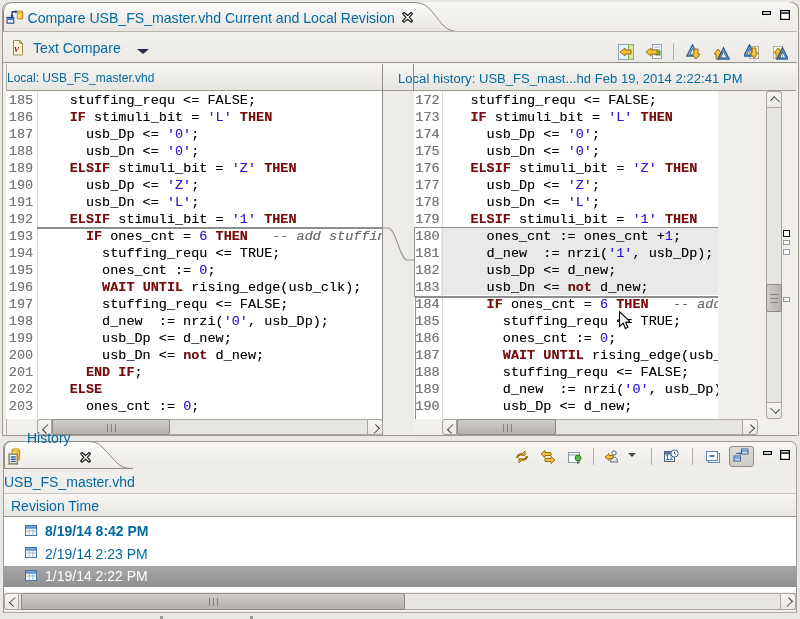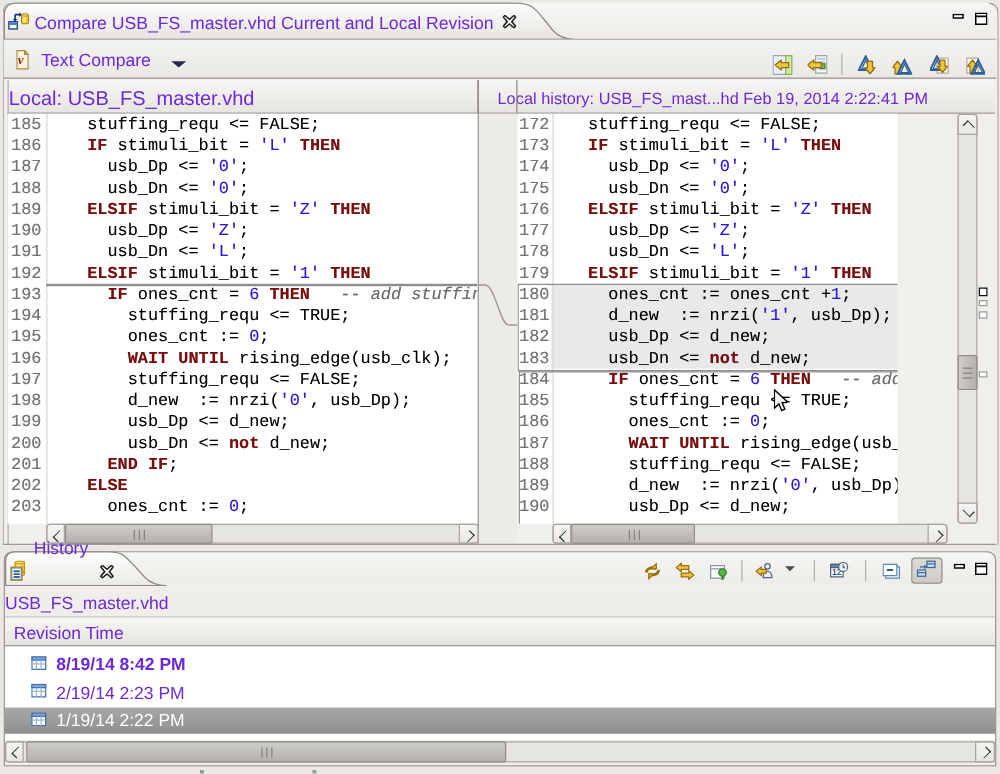--- a/index.html
+++ b/index.html
@@ -17,21 +17,21 @@
 .sbthumbv{position:absolute;background:linear-gradient(90deg,#cfcdc9,#b4b1ac);border:1px solid #8e8a85;box-sizing:border-box;border-radius:2px}
 .al,.ar,.au,.ad{position:absolute;width:7px;height:7px}
 .al{left:4.5px;top:4.5px;border-left:1.8px solid #2e2d2b;border-bottom:1.8px solid #2e2d2b;transform:rotate(45deg) scale(.72,1) }
 .ar{left:3px;top:4.5px;border-right:1.8px solid #2e2d2b;border-top:1.8px solid #2e2d2b;transform:rotate(45deg) scale(.72,1)}
 .au{left:4.5px;top:5px;border-left:1.8px solid #2e2d2b;border-top:1.8px solid #2e2d2b;transform:rotate(45deg) scale(1,.72)}
 .ad{left:4.5px;top:2.5px;border-right:1.8px solid #2e2d2b;border-bottom:1.8px solid #2e2d2b;transform:rotate(45deg) scale(1,.72)}
 .hgrip{position:absolute;left:50%;top:4px;width:1px;height:8px;background:#85827d;
   box-shadow:-4px 0 0 #85827d,4px 0 0 #85827d}
 .vgrip{position:absolute;top:50%;margin-top:-0.5px;left:3px;width:8px;height:1px;background:#85827d;
   box-shadow:0 -4px 0 #85827d,0 4px 0 #85827d}
-.ui{font-size:14px;color:#6d28d9}
+.ui{font-size:14px;color:#0369a1}
 </style></head><body>
 
 <div class="abs" style="left:2px;top:2px;width:795px;height:433px;border:1px solid #9d9890;border-bottom:none;border-radius:8px 8px 0 0;background:#f1efec"></div>
 <div class="abs" style="left:3px;top:2px;width:793px;height:29px;border-radius:8px 8px 0 0;background:linear-gradient(#f7f6f4,#edebe8)"></div>
 <svg class="abs" style="left:2px;top:1px" width="460" height="32" viewBox="0 0 460 32">
     <path d="M11 1.5 H411 C423 1.5 426 6 432 13 L440 23 C445 28.5 450 30.5 457 30.5 L1.5 30.5 L1.5 11 Q1.5 1.5 11 1.5 Z" fill="url(#tg)" stroke="#8f8b83" stroke-width="1"></path>
     <defs>
       <linearGradient id="tg" x1="0" y1="0" x2="0" y2="1">
         <stop offset="0" stop-color="#fdfdfc"></stop>
         <stop offset="1" stop-color="#e6e4e0"></stop>
@@ -104,21 +104,21 @@
   </svg>
 <svg style="position:absolute;left:772px;top:44px" width="16" height="16" viewBox="0 0 16 16">
     <rect x="1.5" y="2.5" width="9" height="12" fill="#fffef8" stroke="#b4ad92"></rect>
     <path transform="translate(2 4)" d="M4 0l4 5H6v5H2V5H0z" fill="#f3c33c" stroke="#96700f" stroke-linejoin="round"></path>
     <g transform="translate(5 4)">
       <path d="M5.5 0L11 11 H0z" fill="none" stroke="#2c5e9e" stroke-width="1.5"></path>
       <path d="M5.5 3.2L9.0 10 H2.6z" fill="none" stroke="#2c5e9e" stroke-width="1"></path>
     </g>
   </svg>
 <div class="abs hdr" style="left:6px;top:64px;width:790px;height:26px"></div>
-<div class="abs ui" style="left:7px;top:71px;font-size:16px">Local: USB_FS_master.vhd</div>
+<div class="abs ui" style="left:7px;top:71px;font-size:12px">Local: USB_FS_master.vhd</div>
 <div class="abs ui" style="left:398px;top:70.8px;font-size:13px;letter-spacing:0.05px">Local history: USB_FS_mast...hd Feb 19, 2014 2:22:41 PM</div>
 <div class="abs" style="left:382px;top:64px;width:1px;height:27px;background:#8e8a84"></div>
 <div class="abs" style="left:413px;top:64px;width:1px;height:27px;background:#8e8a84"></div>
 <div class="abs" style="left:382px;top:91px;width:32px;height:344px;background:#edebe8"></div>
 <div class="abs" style="left:382px;top:64px;width:1px;height:371px;background:#8e8a84"></div>
 <svg class="abs" style="left:382px;top:220px" width="32" height="50" viewBox="0 0 32 50">
     <path d="M0 8 L6 8 C14 8 18 40 25 40 L32 40" fill="none" stroke="#9c9893" stroke-width="1.1"></path>
   </svg>
 <div class="abs" style="left:6px;top:64px;width:1px;height:371px;background:#b3afa8"></div>
 <div class="abs" style="left:6px;top:91px;width:376px;height:327.5px;background:#fff;overflow:hidden">

